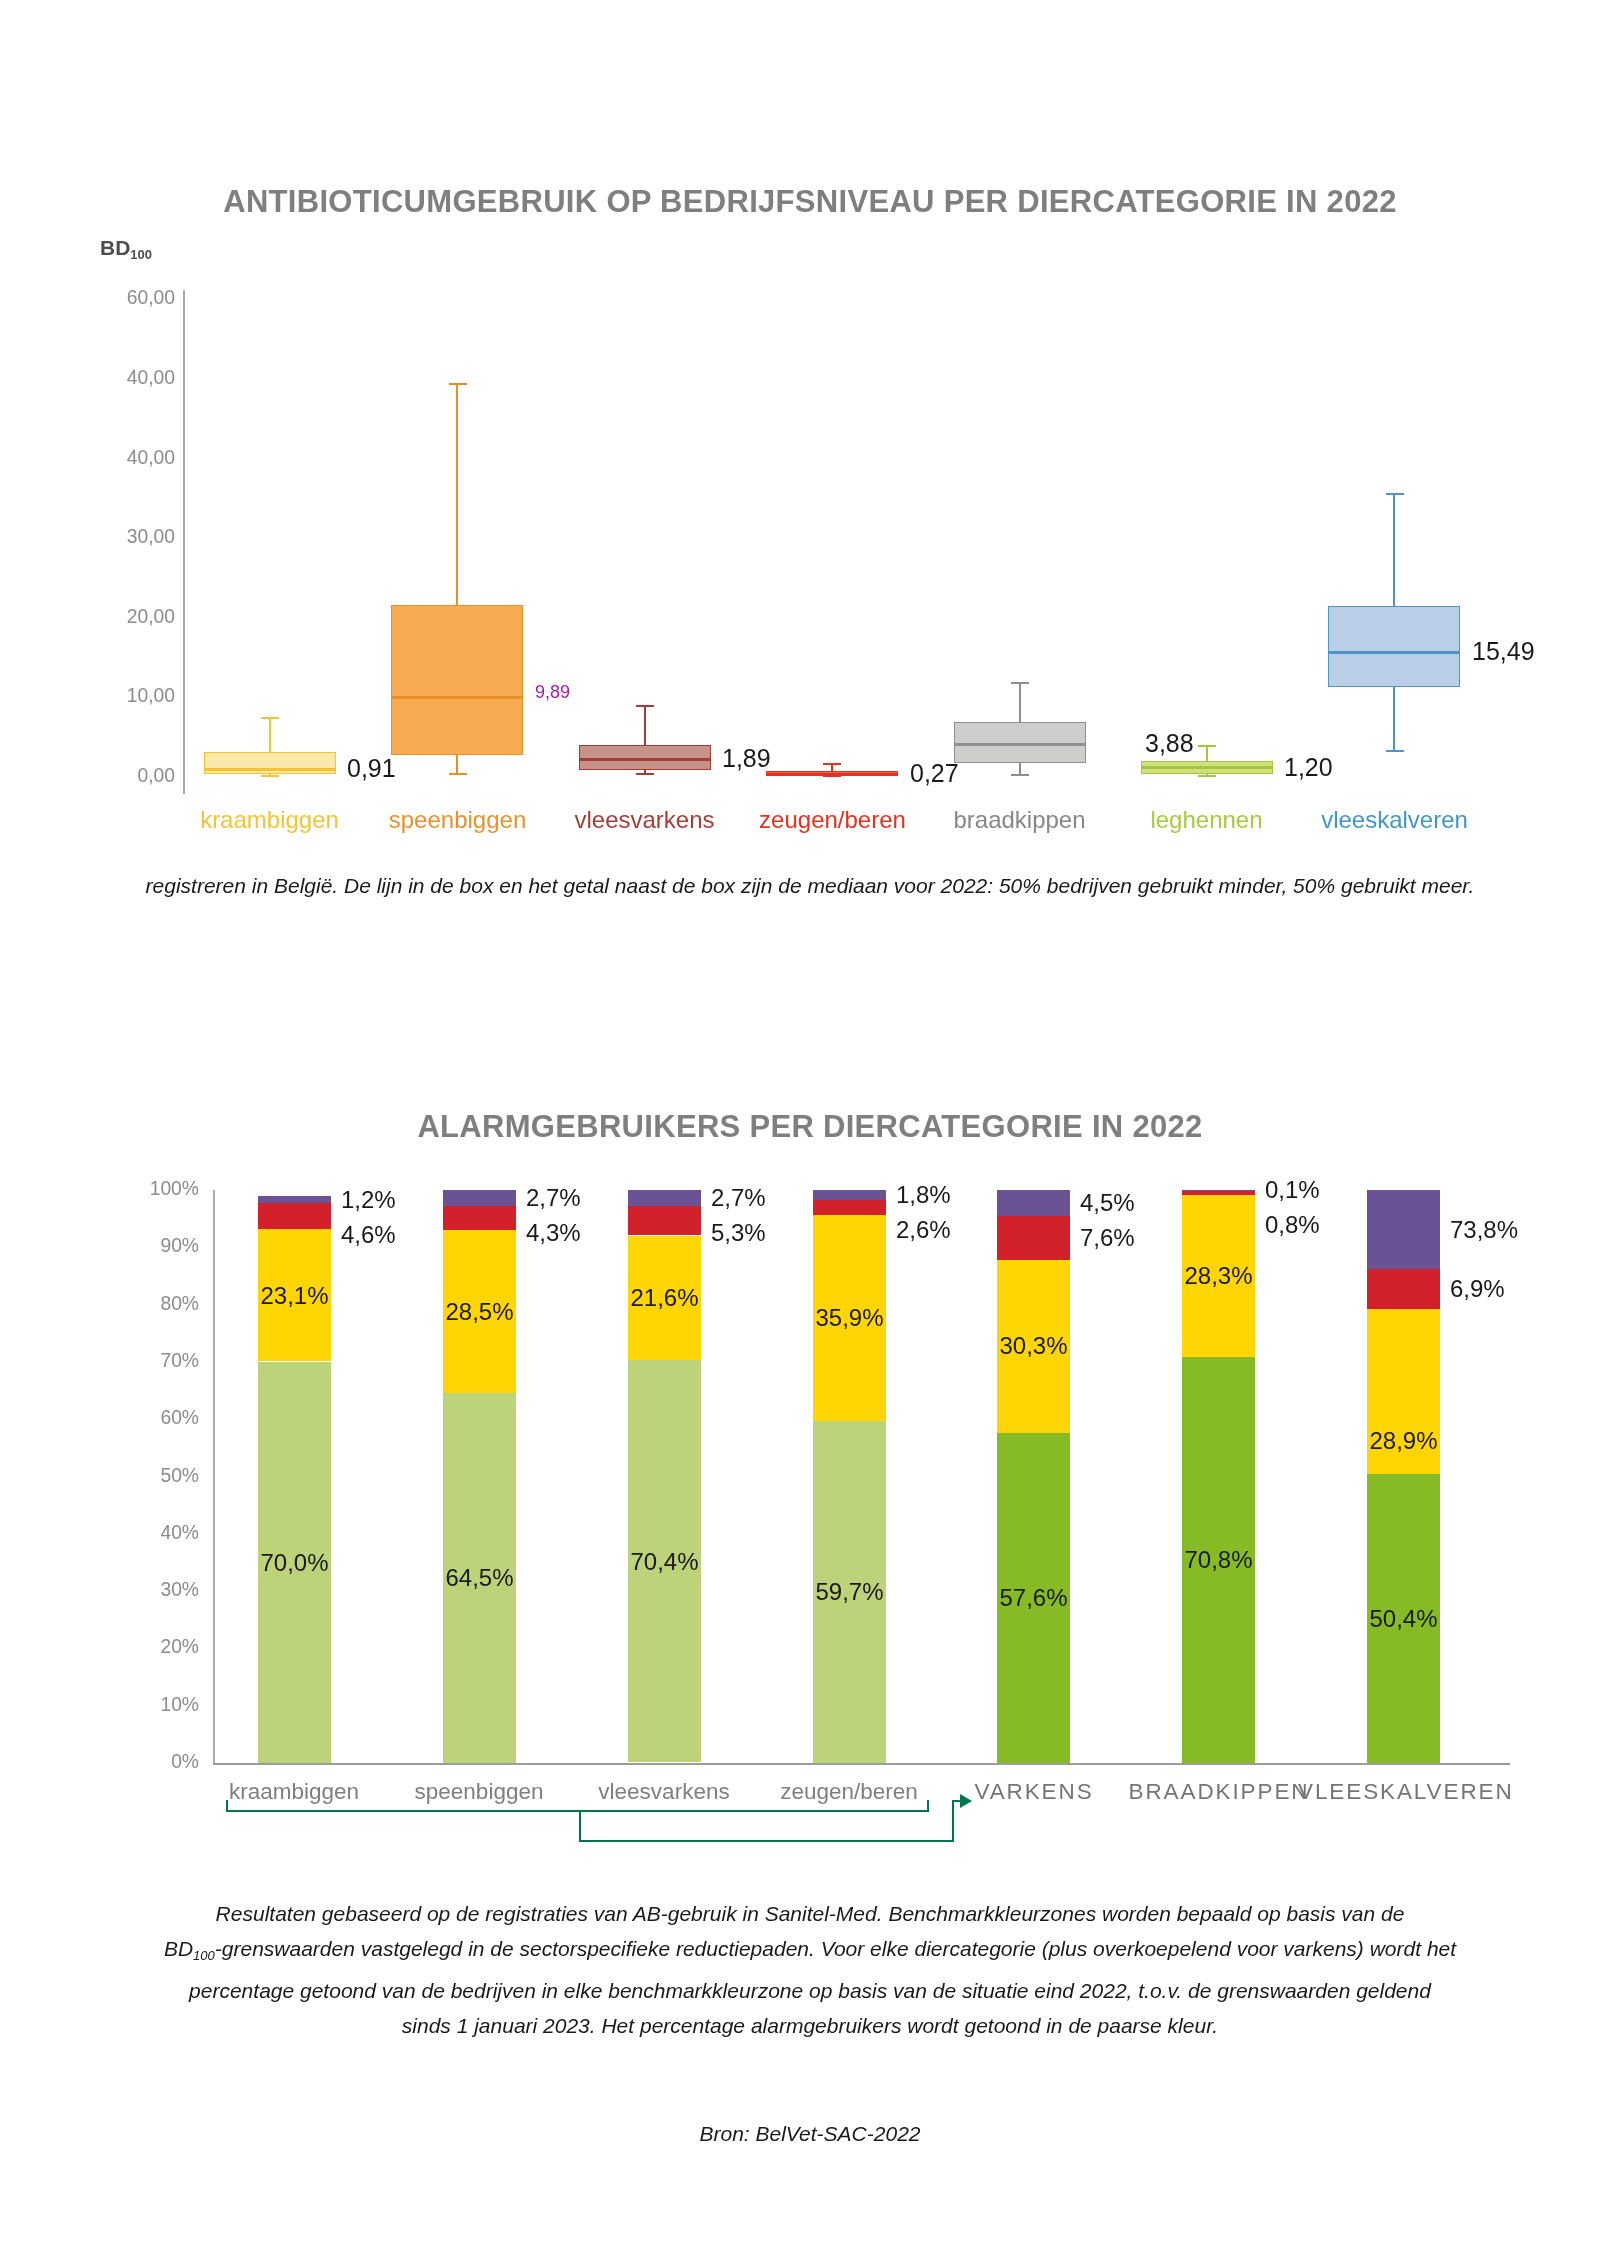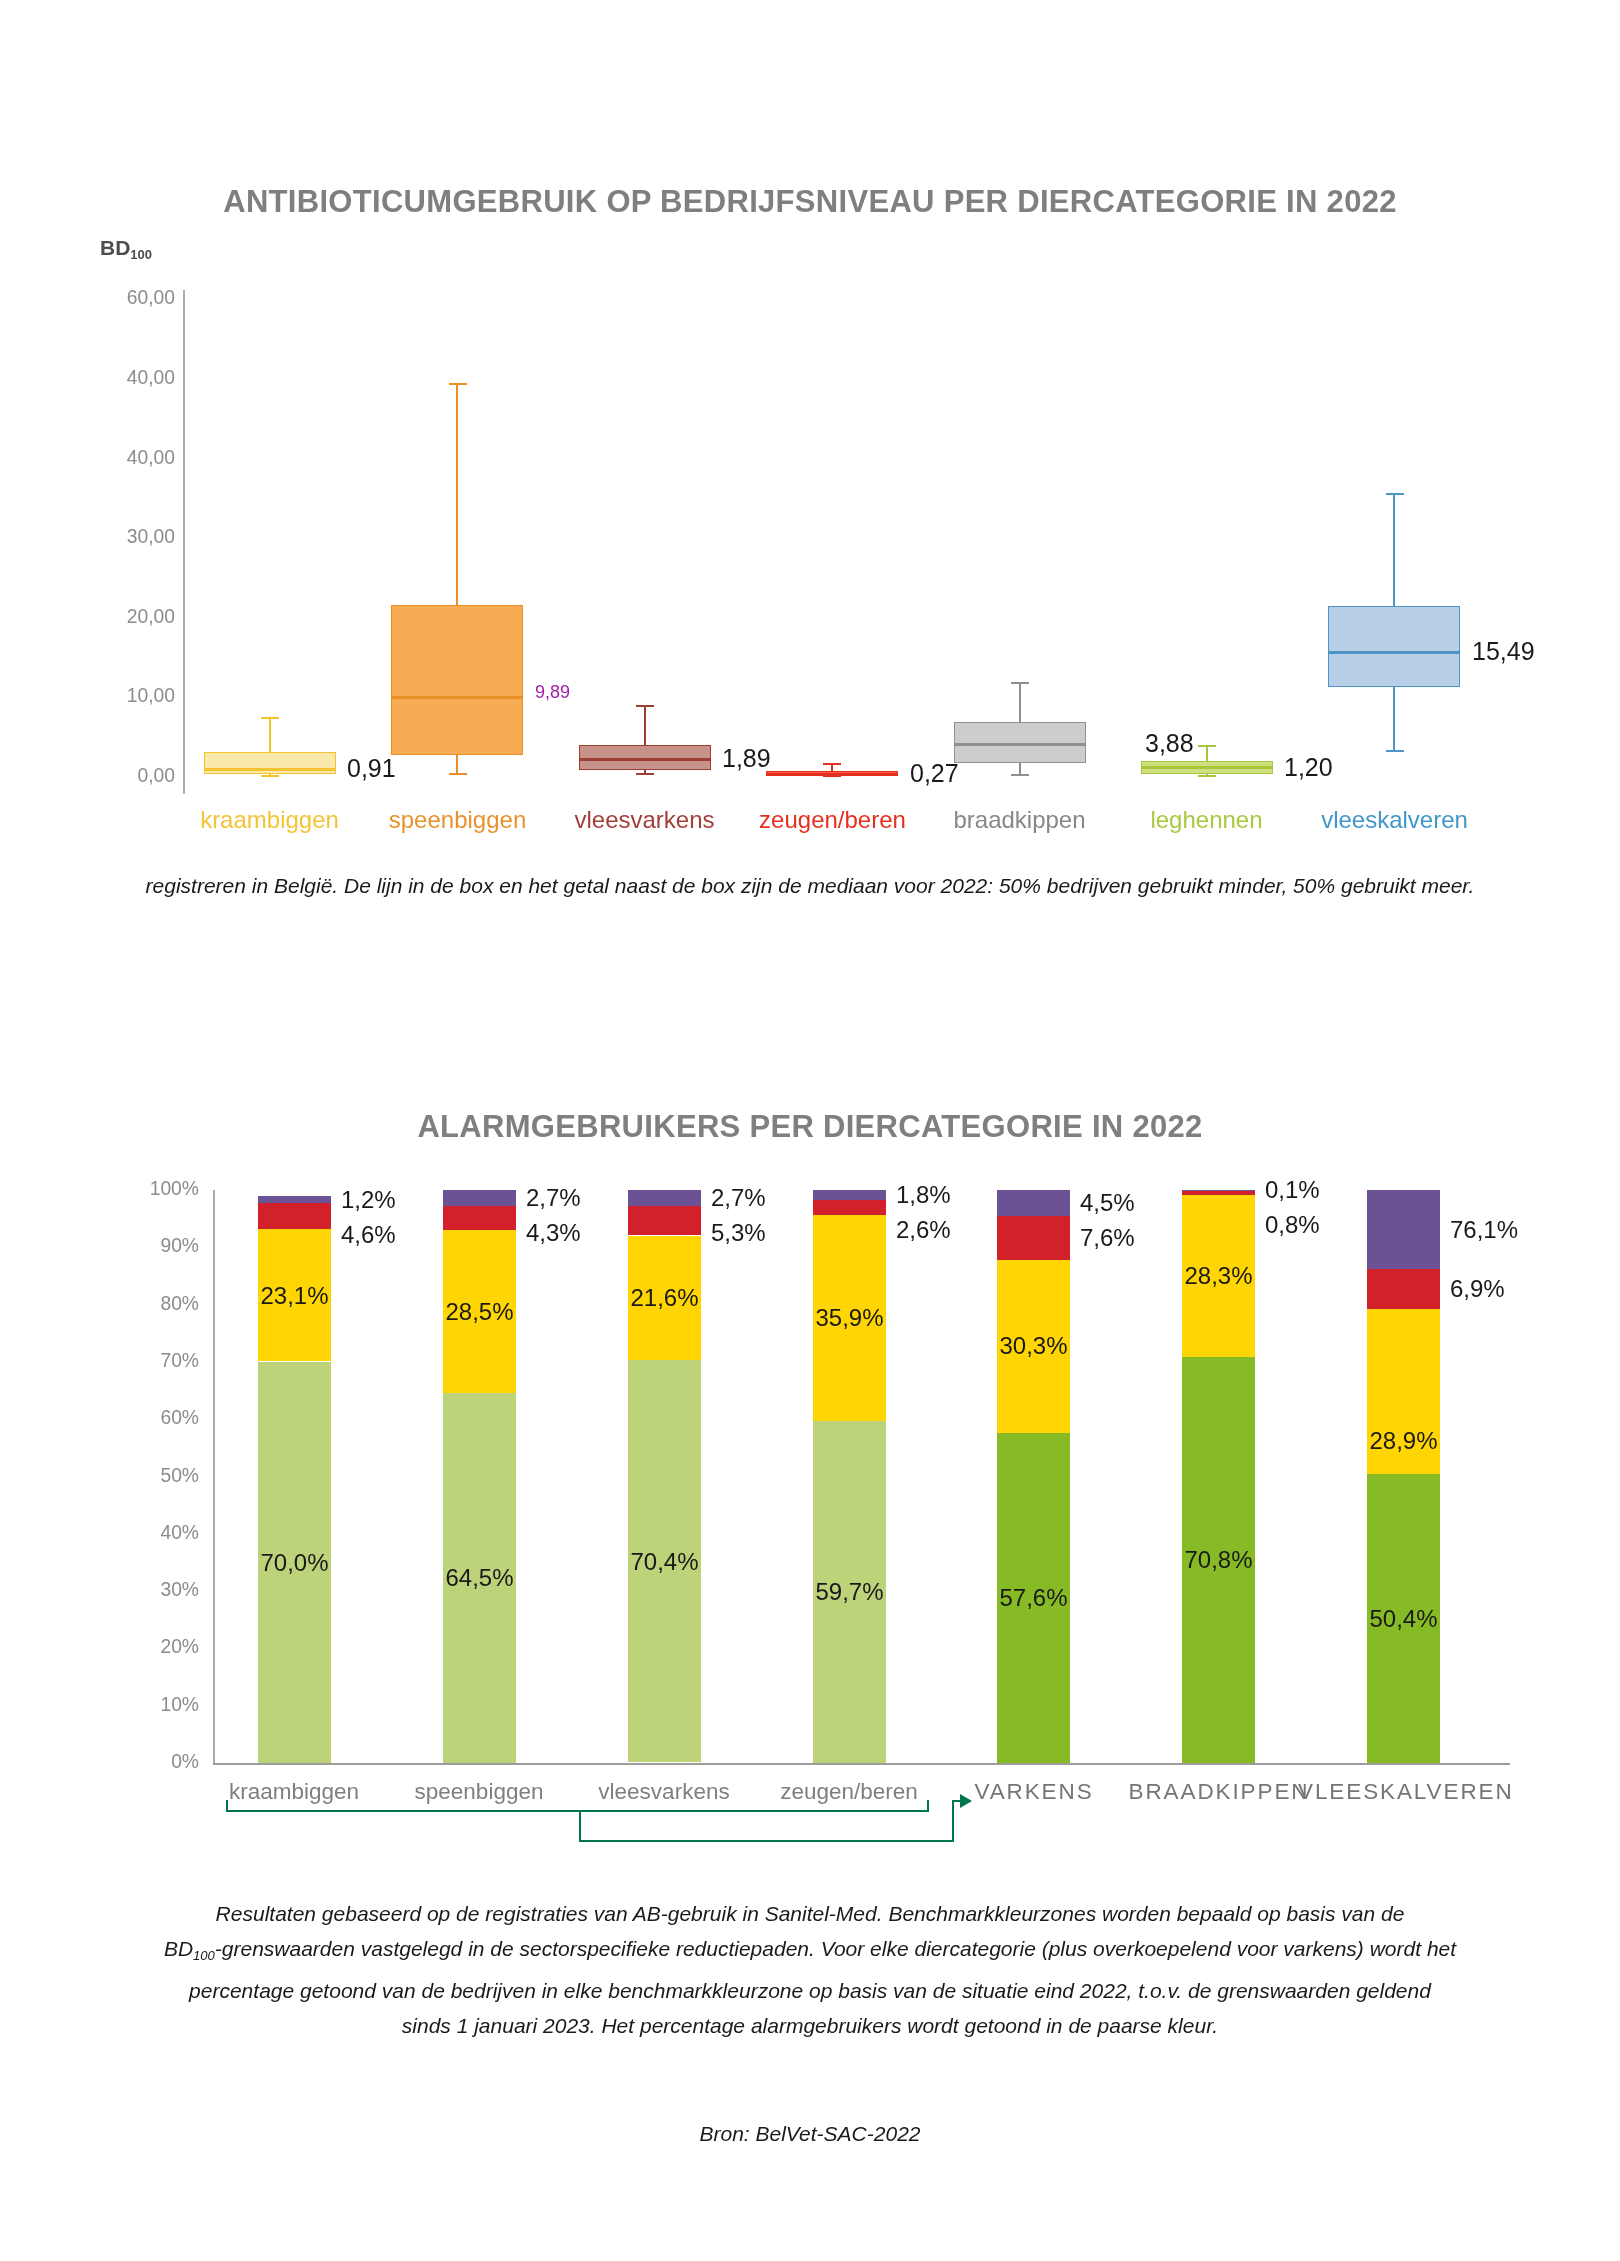--- a/index.html
+++ b/index.html
@@ -153,21 +153,21 @@
     <div class="abs" style="left: 1182px; top: 1190px; width: 73px; height: 0.6px; background: rgb(106, 82, 149);"></div>
     <div class="abs" style="left: 1265px; top: 1176px; color: rgb(26, 26, 26); font-size: 24px; white-space: nowrap;">0,1%</div>
     <div class="abs" style="left: 1265px; top: 1211px; color: rgb(26, 26, 26); font-size: 24px; white-space: nowrap;">0,8%</div>
     <div class="abs" style="left: 1113px; top: 1779px; width: 212px; text-align: center; font-size: 22.5px; white-space: nowrap; color: rgb(117, 117, 117); letter-spacing: 1.9px;">BRAADKIPPEN</div>
     <div class="abs" style="left: 1367px; top: 1474px; width: 73px; height: 289px; background: rgb(134, 187, 37);"></div>
     <div class="abs" style="left: 1310px; top: 1605px; width: 187px; text-align: center; color: rgb(26, 26, 26); font-size: 24px;">50,4%</div>
     <div class="abs" style="left: 1367px; top: 1308px; width: 73px; height: 166px; background: rgb(255, 213, 3);"></div>
     <div class="abs" style="left: 1310px; top: 1427px; width: 187px; text-align: center; color: rgb(26, 26, 26); font-size: 24px;">28,9%</div>
     <div class="abs" style="left: 1367px; top: 1269px; width: 73px; height: 40px; background: rgb(210, 33, 43);"></div>
     <div class="abs" style="left: 1367px; top: 1190px; width: 73px; height: 79px; background: rgb(106, 82, 149);"></div>
-    <div class="abs" style="left: 1450px; top: 1216px; color: rgb(26, 26, 26); font-size: 24px; white-space: nowrap;">76,1%</div>
+    <div class="abs" style="left: 1450px; top: 1216px; color: rgb(26, 26, 26); font-size: 24px; white-space: nowrap;">73,8%</div>
     <div class="abs" style="left: 1450px; top: 1275px; color: rgb(26, 26, 26); font-size: 24px; white-space: nowrap;">6,9%</div>
     <div class="abs" style="left: 1298px; top: 1779px; width: 212px; text-align: center; font-size: 22.5px; white-space: nowrap; color: rgb(117, 117, 117); letter-spacing: 1.9px;">VLEESKALVEREN</div>
     <div class="abs" style="left: 226px; top: 1810px; width: 703px; height: 1.9px; background: rgb(0, 118, 76);"></div>
     <div class="abs" style="left: 226px; top: 1800px; width: 1.9px; height: 11.2px; background: rgb(0, 118, 76);"></div>
     <div class="abs" style="left: 927px; top: 1800px; width: 1.9px; height: 11.2px; background: rgb(0, 118, 76);"></div>
     <div class="abs" style="left: 579px; top: 1810px; width: 1.9px; height: 32px; background: rgb(0, 118, 76);"></div>
     <div class="abs" style="left: 579px; top: 1840px; width: 374px; height: 1.9px; background: rgb(0, 118, 76);"></div>
     <div class="abs" style="left: 952px; top: 1800px; width: 1.9px; height: 42px; background: rgb(0, 118, 76);"></div>
     <div class="abs" style="left: 952px; top: 1800px; width: 10px; height: 1.9px; background: rgb(0, 118, 76);"></div>
     <div class="abs" style="left: 960px; top: 1794px; width: 0px; height: 0px; border-top: 7.5px solid transparent; border-bottom: 7.5px solid transparent; border-left: 12.5px solid rgb(0, 118, 76);"></div>

